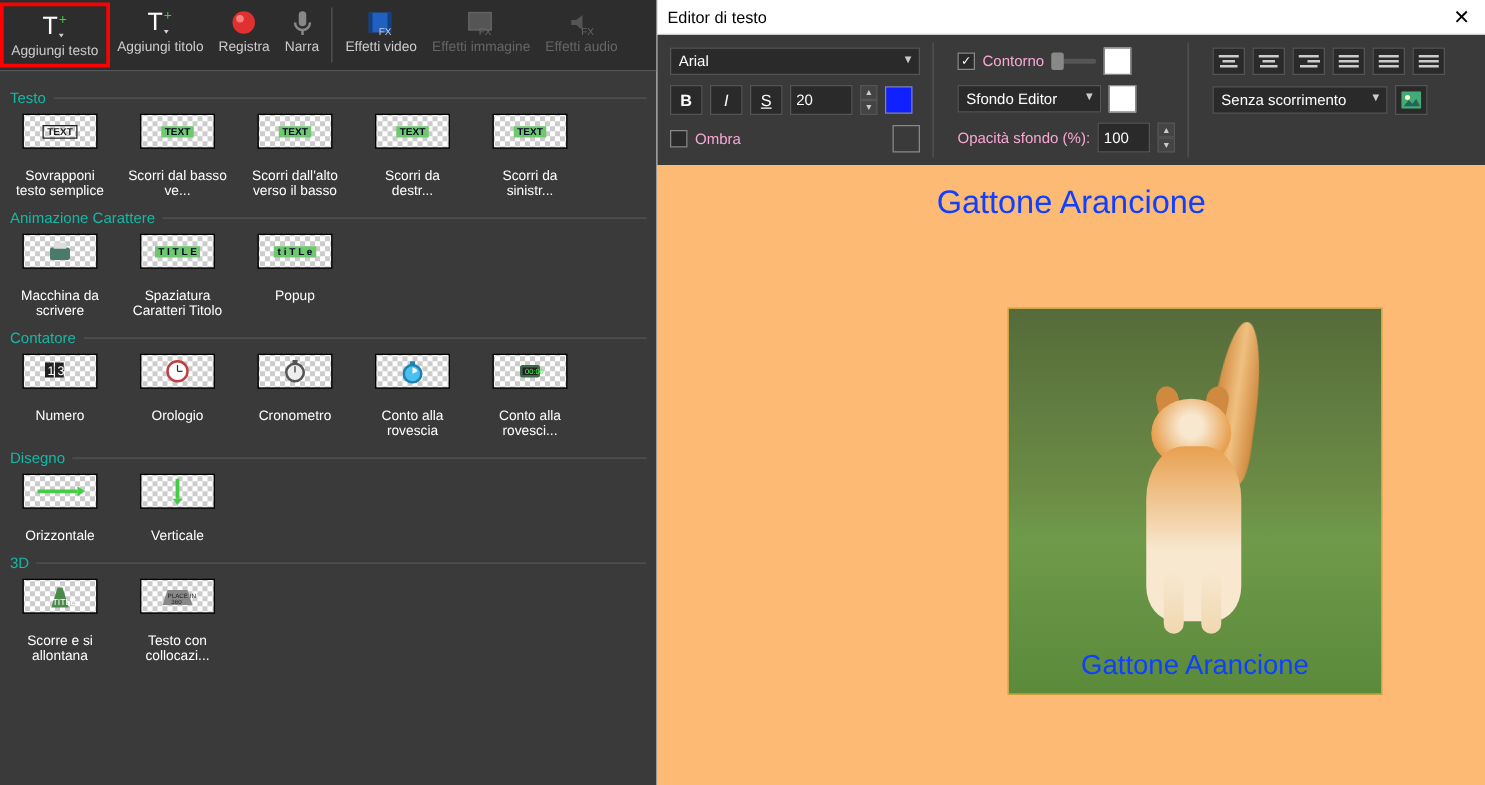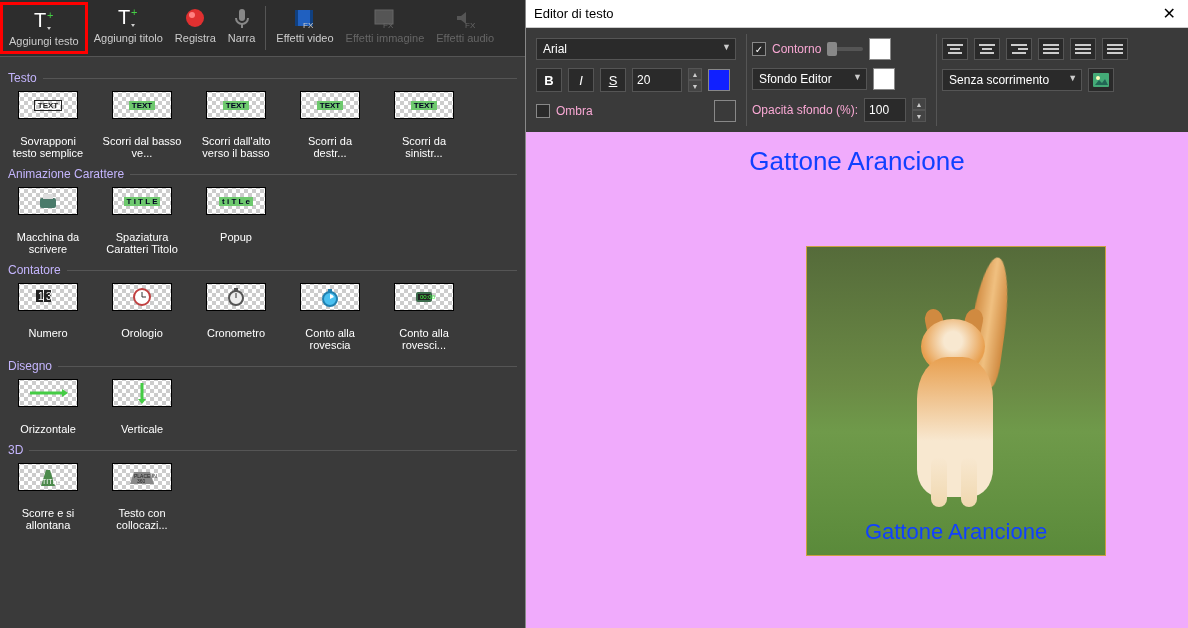--- a/index.html
+++ b/index.html
@@ -6,33 +6,33 @@
 body { width: 1188px; height: 628px; display: flex; background: #fff; overflow: hidden; }
 
 .left-panel { width: 525px; height: 628px; background: #3a3a3a; color: #ccc; display: flex; flex-direction: column; }
 .toolbar { display: flex; background: #2d2d2d; border-bottom: 1px solid #555; padding: 2px 0; }
 .tool-btn { display: flex; flex-direction: column; align-items: center; padding: 4px 6px; cursor: pointer; font-size: 11px; gap: 2px; }
 .tool-btn.highlighted { border: 3px solid red; }
 .tool-btn .icon { width: 24px; height: 24px; display: flex; align-items: center; justify-content: center; }
 .tool-btn.disabled { color: #666; }
 
 .presets { flex: 1; overflow-y: auto; padding: 6px 8px; }
-.section-title { font-size: 12px; color: #c4b5fd; margin: 8px 0 6px 0; display: flex; align-items: center; gap: 6px; }
+.section-title { font-size: 12px; color: #14b8a6; margin: 8px 0 6px 0; display: flex; align-items: center; gap: 6px; }
 .section-title::after { content: ""; flex: 1; height: 1px; background: #555; }
 .preset-row { display: flex; gap: 14px; flex-wrap: wrap; margin-bottom: 6px; }
 .preset { width: 80px; display: flex; flex-direction: column; align-items: center; text-align: center; font-size: 11px; color: #fff; gap: 16px; cursor: pointer; }
 .preset .thumb { width: 60px; height: 28px; background: repeating-conic-gradient(#ccc 0% 25%, #fff 0% 50%) 50%/8px 8px; border: 1px solid #000; position: relative; display: flex; align-items: center; justify-content: center; }
 .preset .thumb .txt { font-size: 8px; font-weight: bold; color: #002; background: #6ec96e; padding: 0 3px; }
 .preset .thumb .txt.dark { background: transparent; color: #222; border: 1px solid #222; }
 
 .right-panel { flex: 1; display: flex; flex-direction: column; border-left: 1px solid #888; }
 .editor-title { height: 28px; background: #fff; display: flex; align-items: center; justify-content: space-between; padding: 0 8px; font-size: 13px; border-bottom: 1px solid #ccc; }
 .editor-close { cursor: pointer; font-size: 16px; padding: 0 4px; }
 
-.editor-toolbar { background: #3a3a3a; display: flex; padding: 6px; gap: 1px; }
+.editor-toolbar { background: #3a3a3a; display: flex; padding: 6px; gap: 15px; }
 .group { border-right: 1px solid #555; padding: 4px 10px 4px 4px; display: flex; flex-direction: column; gap: 8px; }
 .group:last-child { border-right: none; }
 .row { display: flex; align-items: center; gap: 6px; }
 .select-ctl { background: #2a2a2a; color: #fff; border: 1px solid #555; font-size: 12px; padding: 3px 20px 3px 6px; appearance: none; position: relative; }
 .select-wrap { position: relative; display: inline-block; }
 .select-wrap::after { content: "▼"; position: absolute; right: 5px; top: 4px; font-size: 9px; color: #ccc; pointer-events: none; }
 .font-select { width: 200px; }
 .bg-select { width: 115px; }
 .scroll-select { width: 140px; }
 .style-btn { width: 26px; height: 24px; background: #2a2a2a; border: 1px solid #555; color: #fff; font-size: 13px; cursor: pointer; display: flex; align-items: center; justify-content: center; }
@@ -43,21 +43,21 @@
 .blue-sw { background: #1020ff; }
 .white-sw { background: #fff; }
 .checkbox { width: 14px; height: 14px; border: 1px solid #888; background: #2a2a2a; display: inline-flex; align-items: center; justify-content: center; color: #fff; font-size: 10px; }
 .label { font-size: 12px; color: #f9a8d4; }
 .slider { width: 36px; height: 4px; background: #555; position: relative; border-radius: 2px; }
 .slider .handle { width: 10px; height: 14px; background: #888; border-radius: 2px; position: absolute; top: -5px; left: 0; }
 .align-btn { width: 26px; height: 22px; background: #2a2a2a; border: 1px solid #555; cursor: pointer; display: flex; flex-direction: column; justify-content: center; align-items: center; gap: 2px; padding: 3px; }
 .align-btn span { height: 2px; background: #ccc; }
 .img-btn { width: 26px; height: 24px; background: #2a2a2a; border: 1px solid #555; cursor: pointer; display: flex; align-items: center; justify-content: center; }
 
-.canvas { flex: 1; background: #f0abfc; position: relative; overflow: hidden; }
+.canvas { flex: 1; background: #fdba74; position: relative; overflow: hidden; }
 .headline { position: absolute; top: 14px; left: 50%; transform: translateX(-50%); color: #1040ff; font-size: 26px; font-family: Arial; }
 .preview-img { position: absolute; left: 280px; top: 114px; width: 300px; height: 310px; border: 1px solid #caa040; overflow: hidden; }
 .preview-bg { width: 100%; height: 100%; background: linear-gradient(180deg, #556b3a 0%, #6b8a45 45%, #6f9a4a 60%, #5a8a3a 100%); position: relative; }
 .cat { position: absolute; left: 90px; top: 30px; width: 120px; height: 230px; }
 .tail { position: absolute; left: 75px; top: -20px; width: 34px; height: 130px; border-radius: 50% 50% 20% 20% / 60% 60% 20% 20%; background: linear-gradient(90deg, #d08a40, #f0c080, #d08a40); transform: rotate(8deg); filter: blur(0.5px); }
 .body { position: absolute; left: 20px; top: 80px; width: 76px; height: 140px; border-radius: 40% 40% 30% 30% / 30% 30% 20% 20%; background: linear-gradient(180deg, #e8a050, #f8e8d0 60%, #f8e8d0); }
 .head { position: absolute; left: 24px; top: 42px; width: 64px; height: 55px; border-radius: 50%; background: radial-gradient(ellipse at 50% 40%, #f8e8d0 20%, #e8a050 70%); }
 .ear { position: absolute; width: 18px; height: 22px; background: #d08a40; border-radius: 50% 50% 0 0; }
 .ear.l { left: 28px; top: 32px; transform: rotate(-12deg); }
 .ear.r { left: 68px; top: 32px; transform: rotate(12deg); }

